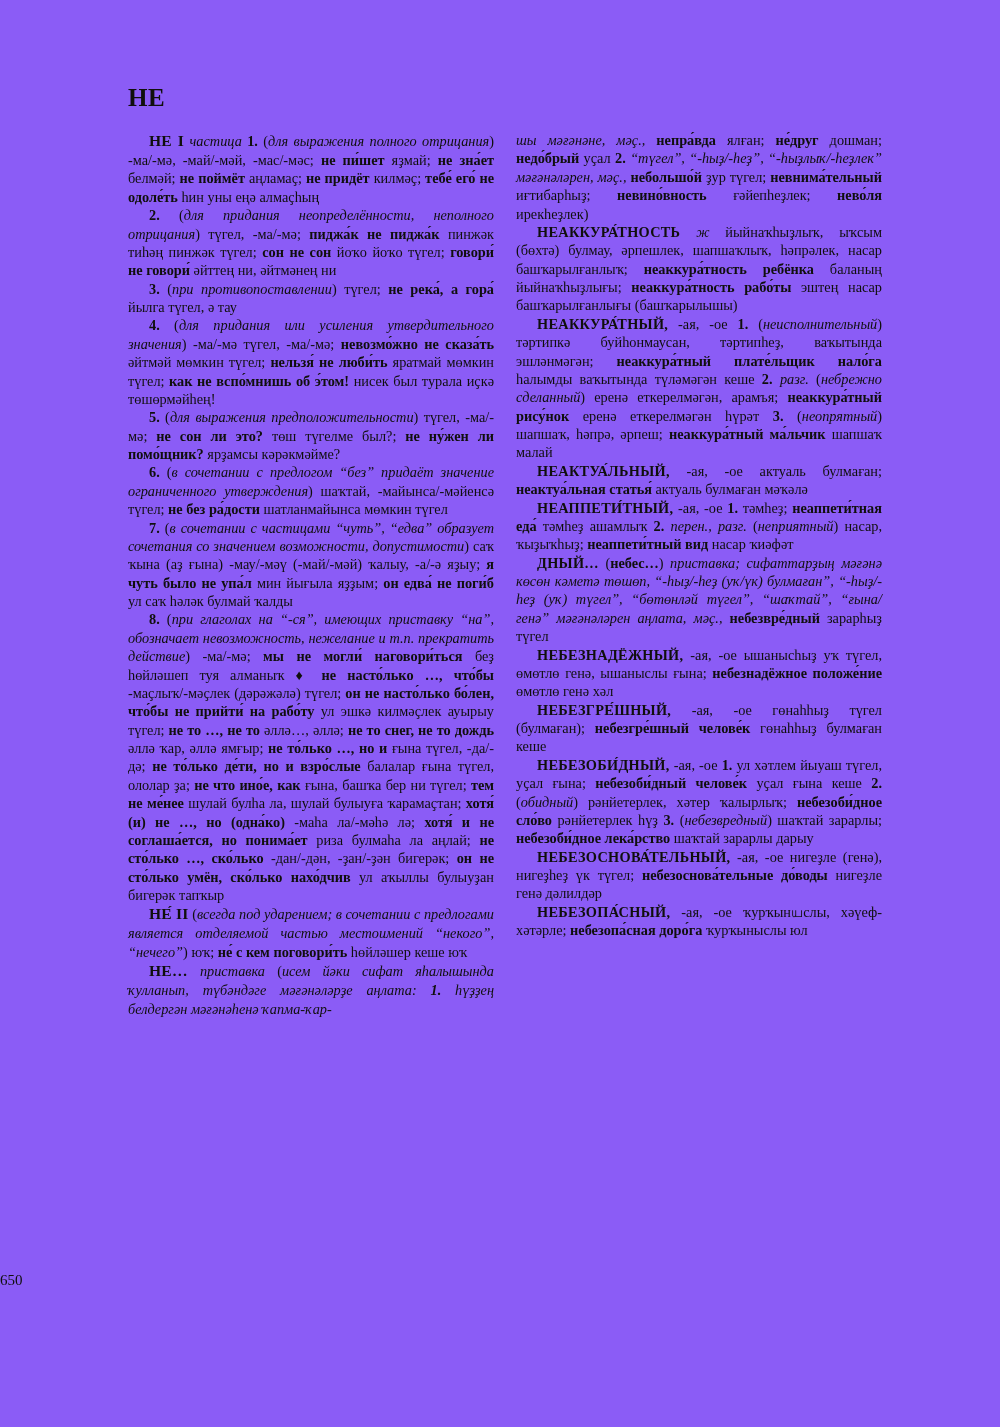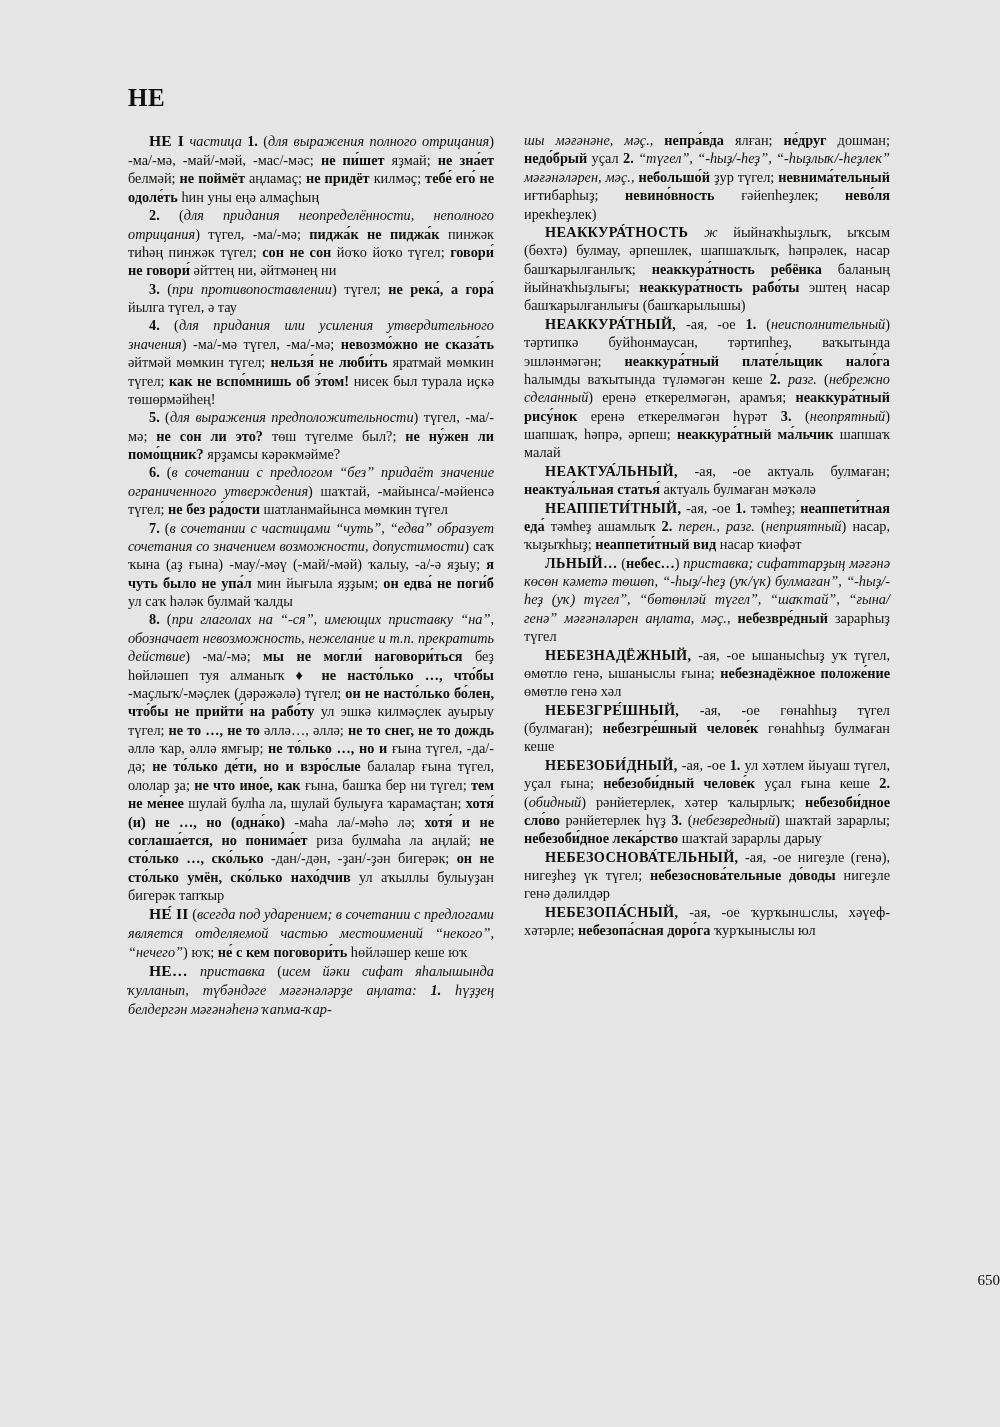--- a/index.html
+++ b/index.html
@@ -13,38 +13,38 @@
     font-family: "Liberation Serif", "DejaVu Serif", serif;
     color: #100f0d;
     position: relative;
     overflow: hidden;
   }
   #page {
     position: absolute;
     left: 0; top: 0;
     width: 1000px;
     height: 1427px;
-    background: #e5e5e5;
+    background: #8b5cf6;
   }
   #page-header {
     position: absolute;
     left: 128px;
     top: 84px;
     font-size: 25px;
     font-weight: bold;
     letter-spacing: 0.5px;
   }
   #columns {
     position: absolute;
     left: 128px;
     top: 131px;
     width: 775px;
     height: 1130px;
     display: flex;
-    gap: 30px;
+    gap: 22px;
   }
   .column {
     width: 366px;
     font-size: 14.3px;
     line-height: 1.286;
     text-align: justify;
     text-justify: inter-word;
     hyphens: manual;
   }
   .entry {
@@ -66,21 +66,21 @@
     font-weight: bold;
     font-size: 15.6px;
     letter-spacing: 0.2px;
   }
   .diamond { font-weight: normal; }
   #folio {
     position: absolute;
     top: 1272px;
     left: 0;
     width: 1000px;
-    text-align: right;
+    text-align: left;
     font-size: 15px;
   }
 </style>
 </head>
 <body>
 
 <div id="page">
 
   <div id="page-header">НЕ</div>
 
@@ -98,21 +98,21 @@
         <p class="entry"><b class="hw-big">НЕ́ II</b> (<i>всегда под ударением; в сочетании с предлогами является отделяемой частью местоимений “некого”, “нечего”</i>) юҡ; <b>не́ с кем поговори́ть</b> һөйләшер кеше юҡ</p>
         <p class="entry"><b class="hw-big">НЕ…</b> <i>приставка</i> (<i>исем йәки сифат яһалышында ҡулланып, түбәндәге мәғәнәләрҙе аңлата: <b>1.</b> һүҙҙең белдергән мәғәнәһенә ҡапма-ҡар-</i></p>
       </div>
 
     <div class="column" id="col-right">
         <p class="entry cont"><i>шы мәғәнәне, мәҫ.,</i> <b>непра́вда</b> ялған; <b>не́друг</b> дошман; <b>недо́брый</b> уҫал <b>2.</b> <i>“түгел”, “-һыҙ/-һеҙ”, “-һыҙлыҡ/-һеҙлек” мәғәнәләрен, мәҫ.,</i> <b>небольшо́й</b> ҙур түгел; <b>невнима́тельный</b> иғтибарһыҙ; <b>невино́вность</b> ғәйепһеҙлек; <b>нево́ля</b> ирекһеҙлек)</p>
         <p class="entry"><b class="hw">НЕАККУРА́ТНОСТЬ</b> <i>ж</i> йыйнаҡһыҙлыҡ, ыҡсым (бөхтә) булмау, әрпешлек, шапшаҡлыҡ, һәпрәлек, насар башҡарылғанлыҡ; <b>неаккура́тность ребёнка</b> баланың йыйнаҡһыҙлығы; <b>неаккура́тность рабо́ты</b> эштең насар башҡарылғанлығы (башҡарылышы)</p>
         <p class="entry"><b class="hw">НЕАККУРА́ТНЫЙ,</b> -ая, -ое <b>1.</b> (<i>неисполнительный</i>) тәртипкә буйһонмаусан, тәртипһеҙ, ваҡытында эшләнмәгән; <b>неаккура́тный плате́льщик нало́га</b> һалымды ваҡытында түләмәгән кеше <b>2.</b> <i>разг.</i> (<i>небрежно сделанный</i>) еренә еткерелмәгән, арамъя; <b>неаккура́тный рису́нок</b> еренә еткерелмәгән һүрәт <b>3.</b> (<i>неопрятный</i>) шапшаҡ, һәпрә, әрпеш; <b>неаккура́тный ма́льчик</b> шапшаҡ малай</p>
         <p class="entry"><b class="hw">НЕАКТУА́ЛЬНЫЙ,</b> -ая, -ое актуаль булмаған; <b>неактуа́льная статья́</b> актуаль булмаған мәҡәлә</p>
         <p class="entry"><b class="hw">НЕАППЕТИ́ТНЫЙ,</b> -ая, -ое <b>1.</b> тәмһеҙ; <b>неаппети́тная еда́</b> тәмһеҙ ашамлыҡ <b>2.</b> <i>перен., разг.</i> (<i>неприятный</i>) насар, ҡыҙыҡһыҙ; <b>неаппети́тный вид</b> насар ҡиәфәт</p>
-        <p class="entry"><b class="hw">ЛЬНЫЙ…</b> (<b>небес…</b>) <i>приставка; сифаттарҙың мәғәнә көсөн кәметә төшөп, “-һыҙ/-һеҙ (уҡ/үк) булмаған”, “-һыҙ/-һеҙ (уҡ) түгел”, “бөтөнләй түгел”, “шаҡтай”, “ғына/генә” мәғәнәләрен аңлата, мәҫ.,</i> <b>небезвре́дный</b> зарарһыҙ түгел</p>
+        <p class="entry"><b class="hw">ДНЫЙ…</b> (<b>небес…</b>) <i>приставка; сифаттарҙың мәғәнә көсөн кәметә төшөп, “-һыҙ/-һеҙ (уҡ/үк) булмаған”, “-һыҙ/-һеҙ (уҡ) түгел”, “бөтөнләй түгел”, “шаҡтай”, “ғына/генә” мәғәнәләрен аңлата, мәҫ.,</i> <b>небезвре́дный</b> зарарһыҙ түгел</p>
         <p class="entry"><b class="hw">НЕБЕЗНАДЁЖНЫЙ,</b> -ая, -ое ышанысһыҙ уҡ түгел, өмөтлө генә, ышаныслы ғына; <b>небезнадёжное положе́ние</b> өмөтлө генә хәл</p>
         <p class="entry"><b class="hw">НЕБЕЗГРЕ́ШНЫЙ,</b> -ая, -ое гөнаһһыҙ түгел (булмаған); <b>небезгре́шный челове́к</b> гөнаһһыҙ булмаған кеше</p>
         <p class="entry"><b class="hw">НЕБЕЗОБИ́ДНЫЙ,</b> -ая, -ое <b>1.</b> ул хәтлем йыуаш түгел, уҫал ғына; <b>небезоби́дный челове́к</b> уҫал ғына кеше <b>2.</b> (<i>обидный</i>) рәнйетерлек, хәтер ҡалырлыҡ; <b>небезоби́дное сло́во</b> рәнйетерлек һүҙ <b>3.</b> (<i>небезвредный</i>) шаҡтай зарарлы; <b>небезоби́дное лека́рство</b> шаҡтай зарарлы дарыу</p>
         <p class="entry"><b class="hw">НЕБЕЗОСНОВА́ТЕЛЬНЫЙ,</b> -ая, -ое нигеҙле (генә), нигеҙһеҙ үк түгел; <b>небезоснова́тельные до́воды</b> нигеҙле генә дәлилдәр</p>
         <p class="entry"><b class="hw">НЕБЕЗОПА́СНЫЙ,</b> -ая, -ое ҡурҡынயслы, хәүеф-хәтәрле; <b>небезопа́сная доро́га</b> ҡурҡыныслы юл</p>
       </div>
 
   </div>
 
   <div id="folio">650</div>

